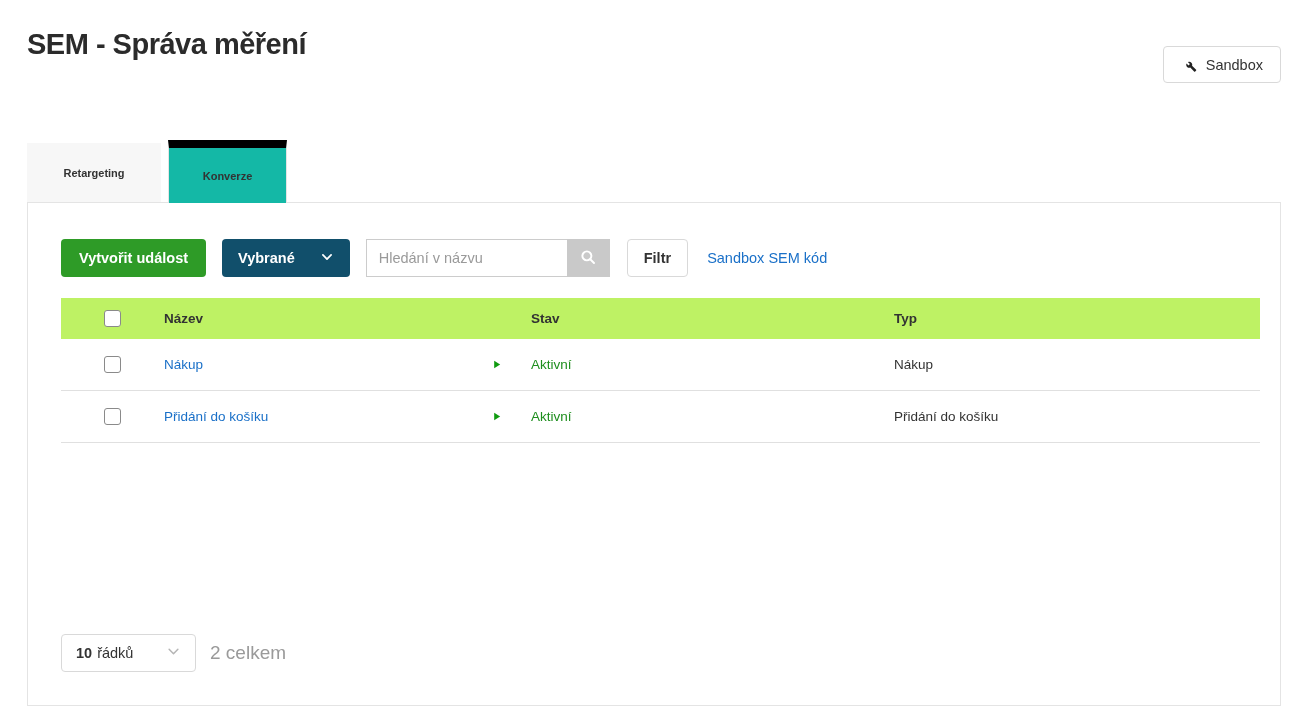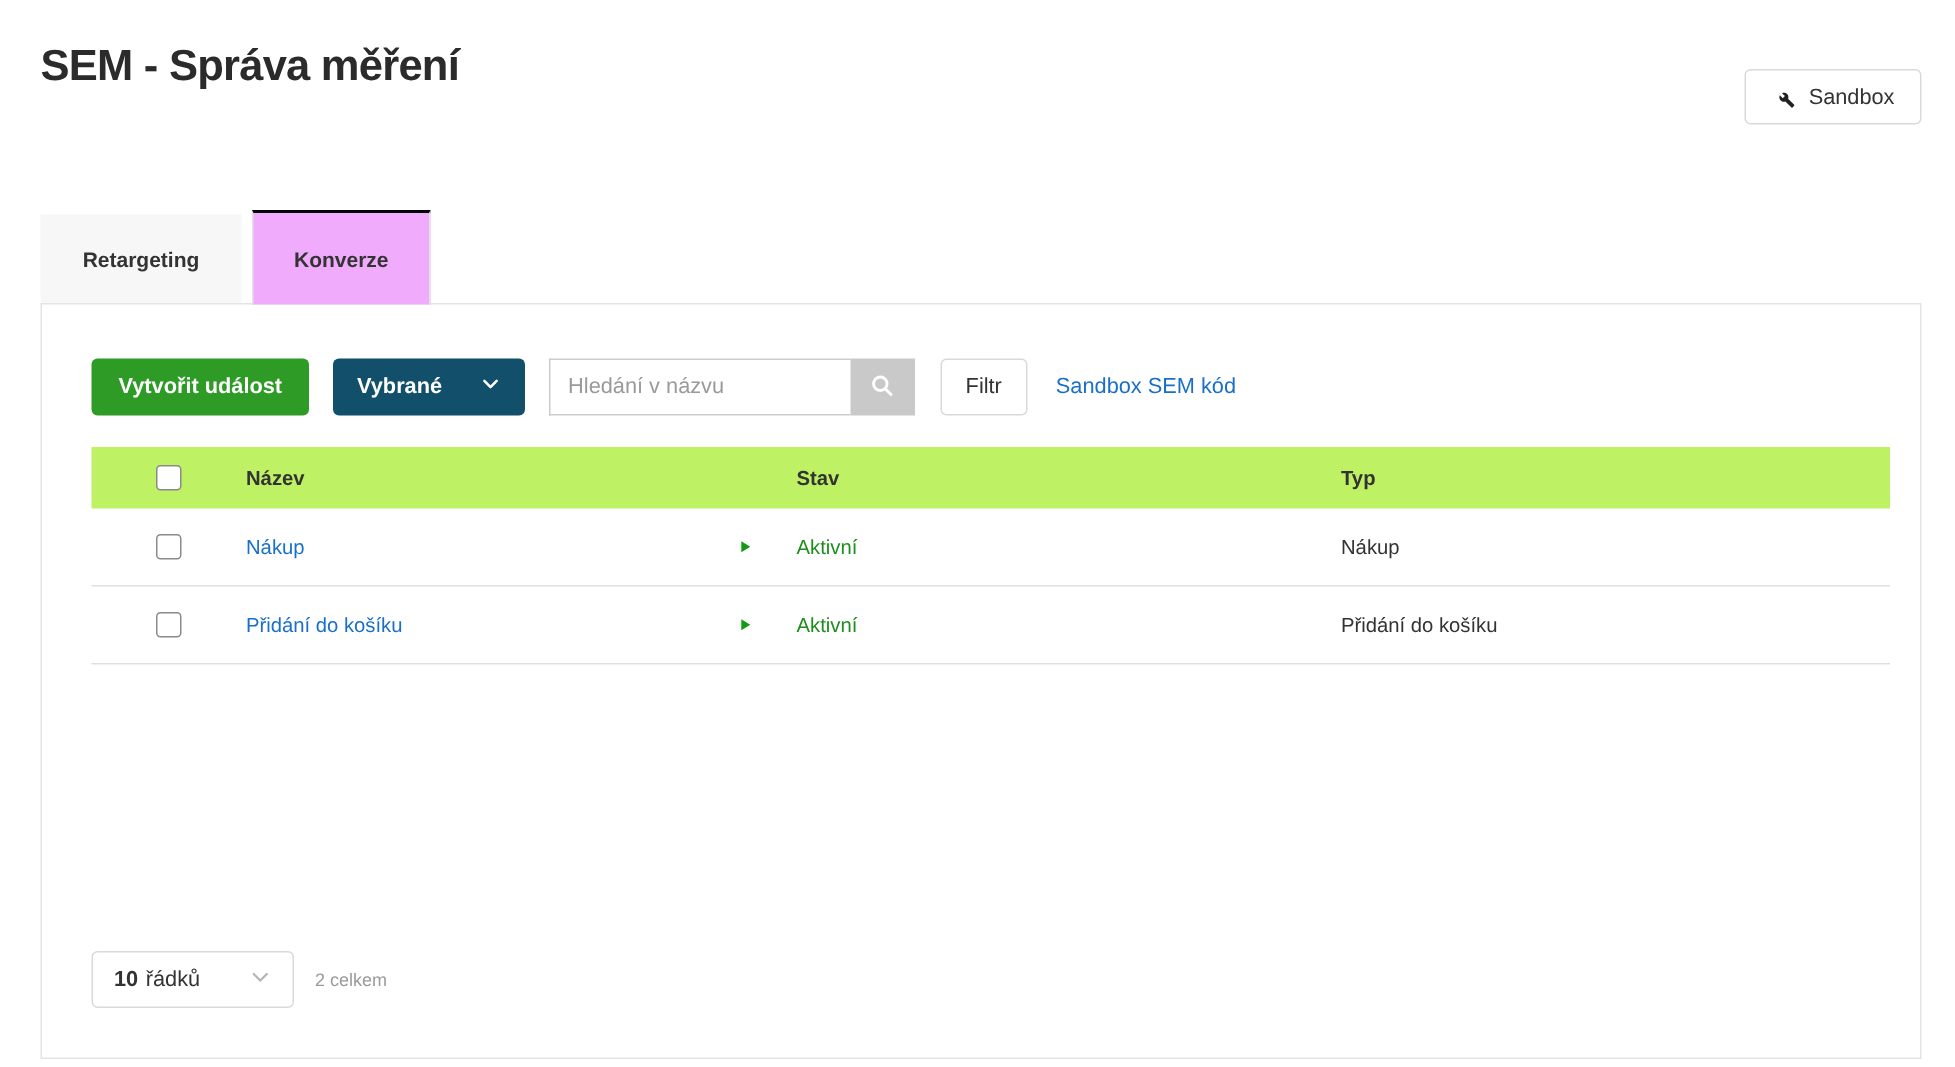--- a/index.html
+++ b/index.html
@@ -30,31 +30,31 @@
   .sandbox-btn svg { display: block; }
 
   
   .tabs {
     display: flex; align-items: flex-end;
     margin: 57px 22px 0 27px;
     position: relative; z-index: 2;
   }
   .tab {
     display: flex; align-items: center; justify-content: center;
-    font-size: 14px; font-weight: bold; color: #333; cursor: pointer;
+    font-size: 11px; font-weight: bold; color: #333; cursor: pointer;
   }
   .tab.inactive {
     width: 134px; height: 59px;
     background: #f7f7f7;
   }
   .tab.active {
     width: 119px; height: 63px;
     margin-left: 7px; margin-bottom: -1px;
-    background: #f0abfc;
-    border-top: 2px solid #000000;
+    background: #14b8a6;
+    border-top: 8px solid #000000;
     border-left: 1px solid #e4e4e4;
     border-right: 1px solid #e4e4e4;
   }
 
   
   .panel {
     position: relative; z-index: 1;
     margin: 0 22px 0 27px;
     height: 504px;
     background: #fff;
@@ -82,21 +82,21 @@
     font-family: "Liberation Sans", sans-serif;
   }
   .search-input::placeholder { color: #9a9a9a; }
   .search-btn {
     width: 43px; height: 38px; background: #c9c9c9; border: none;
     display: inline-flex; align-items: center; justify-content: center;
     cursor: pointer;
   }
   .btn-filter {
     background: #fff; color: #333; border: 1px solid #d9d9d9;
-    padding: 0 16px; margin-left: 17px; font-weight: normal;
+    padding: 0 16px; margin-left: 17px; font-weight: bold;
   }
   .sem-code-link {
     margin-left: 19px; font-size: 14.5px; color: #1a70c8;
     text-decoration: none; cursor: pointer;
   }
 
   
   .table { margin-top: 21px; }
   .t-row {
     display: grid;
@@ -128,21 +128,21 @@
   }
   .rows-select {
     display: inline-flex; align-items: center; justify-content: space-between;
     width: 135px; height: 38px; padding: 0 14px;
     background: #fff; border: 1px solid #d9d9d9; border-radius: 4px;
     font-size: 14.5px; color: #333; cursor: pointer;
   }
   .rows-select .count { font-weight: bold; }
   .rows-select .rows-word { font-weight: normal; margin-left: 5px; }
   .rows-select-text { display: flex; align-items: baseline; }
-  .total-count { margin-left: 14px; font-size: 12px; color: #9a9a9a; }
+  .total-count { margin-left: 14px; font-size: 19px; color: #9a9a9a; }
 </style>
 </head>
 <body>
 
 <div class="page">
 
   <div class="page-header">
     <h1 class="page-title">SEM - Správa měření</h1>
     <button class="sandbox-btn">
       <span>

